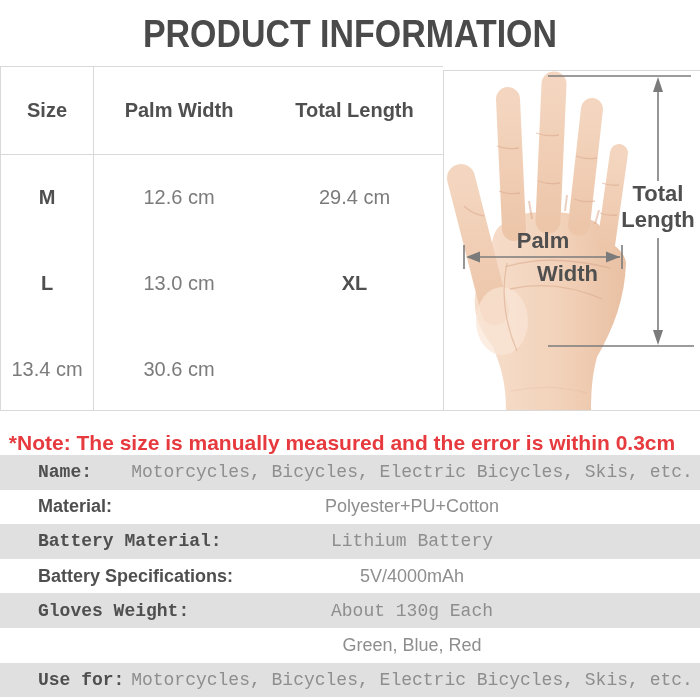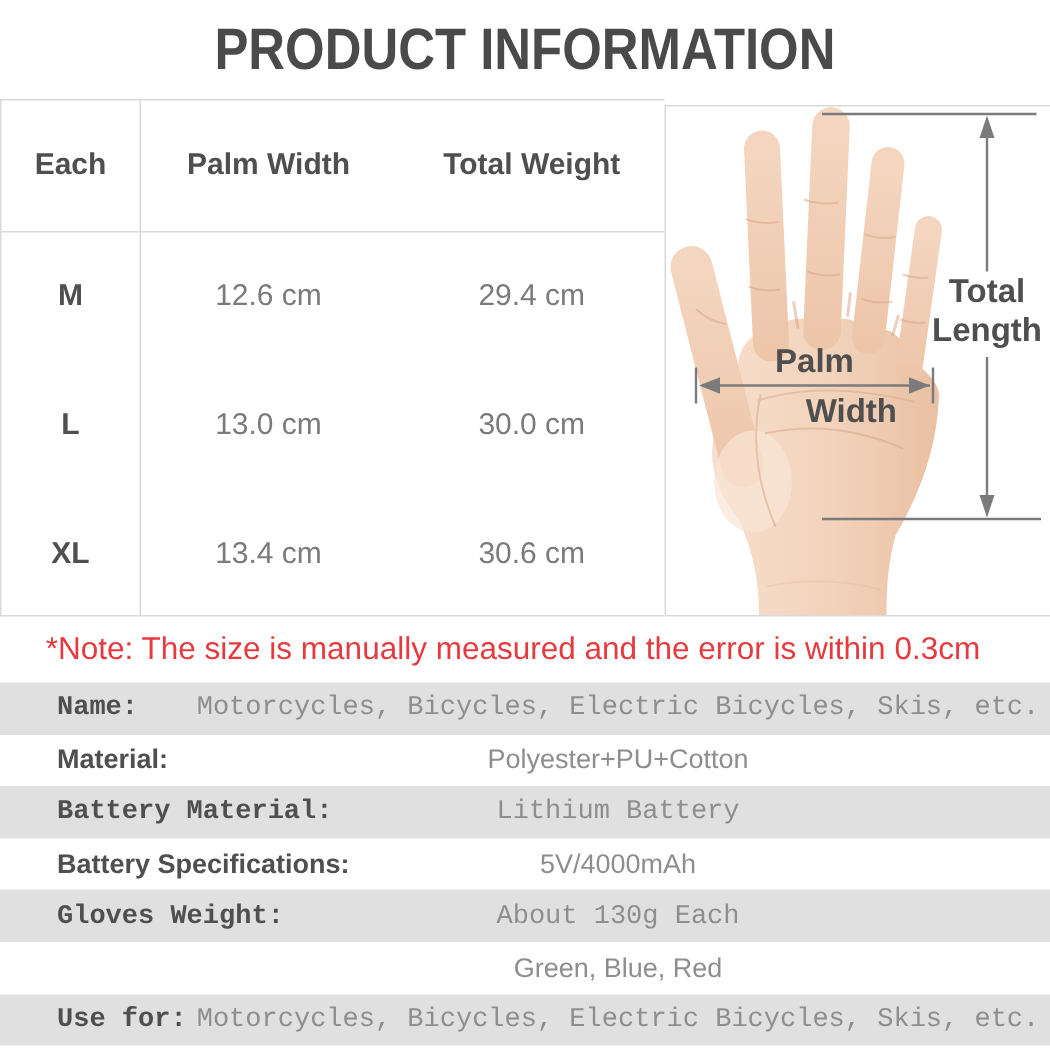--- a/index.html
+++ b/index.html
@@ -38,22 +38,22 @@
   .measure-label{position:absolute; text-align:center; font-weight:bold; color:var(--label-text);
          font-size:22px; line-height:26px;}
   .lbl-total{left:173px; top:110px; width:82px;}
   .lbl-palm{left:44px; top:157px; width:110px;}
   .lbl-palm .l2{display:block; margin-top:7px;text-align:right;}
   .lbl-palm .l1{display:block;}
   .lbl-total .l1,.lbl-total .l2{display:block;}
 
   
   .note-row{position:absolute; left:0; top:411px; width:684px; height:44px;
-         display:flex; align-items:center; justify-content:center;
-         color:var(--note-red); font-size:21px;}
+         display:flex; align-items:flex-end; justify-content:center;
+         color:var(--note-red); font-size:21px;font-weight:bold;}
 
   
   .specs{position:absolute; left:0; top:455px; width:700px;}
   .spec-row{position:relative; height:34.6px; display:flex; align-items:center;}
   .spec-row.band{background:var(--band-gray);font-family:Liberation Mono, monospace;}
   .spec-label{margin-left:38px; font-weight:bold; font-size:18px; color:var(--label-text); white-space:nowrap; z-index:1;}
   .spec-value{position:absolute; left:124px; right:0; text-align:center; font-size:18px; color:var(--value-text); white-space:nowrap;}
 </style>
 </head>
 <body>
@@ -61,31 +61,30 @@
 <div class="page">
 
   <div class="title">
     <span>PRODUCT INFORMATION</span>
   </div>
 
   <div class="size-region">
     <div class="size-divider"></div>
     <div class="size-head-line"></div>
     <div class="size-grid">
-      <div class="cell head">Each</div>
+      <div class="cell head">Size</div>
       <div class="cell head">Palm Width</div>
-      <div class="cell head">Total Weight</div>
+      <div class="cell head">Total Length</div>
 
       <div class="cell sz">M</div>
       <div class="cell val">12.6 cm</div>
       <div class="cell val">29.4 cm</div>
 
       <div class="cell sz">L</div>
       <div class="cell val">13.0 cm</div>
-      <div class="cell val">30.0 cm</div>
 
       <div class="cell sz">XL</div>
       <div class="cell val">13.4 cm</div>
       <div class="cell val">30.6 cm</div>
     </div>
   </div>
 
   <div class="hand-panel">
     <svg viewBox="0 0 252 339">
       <defs>

